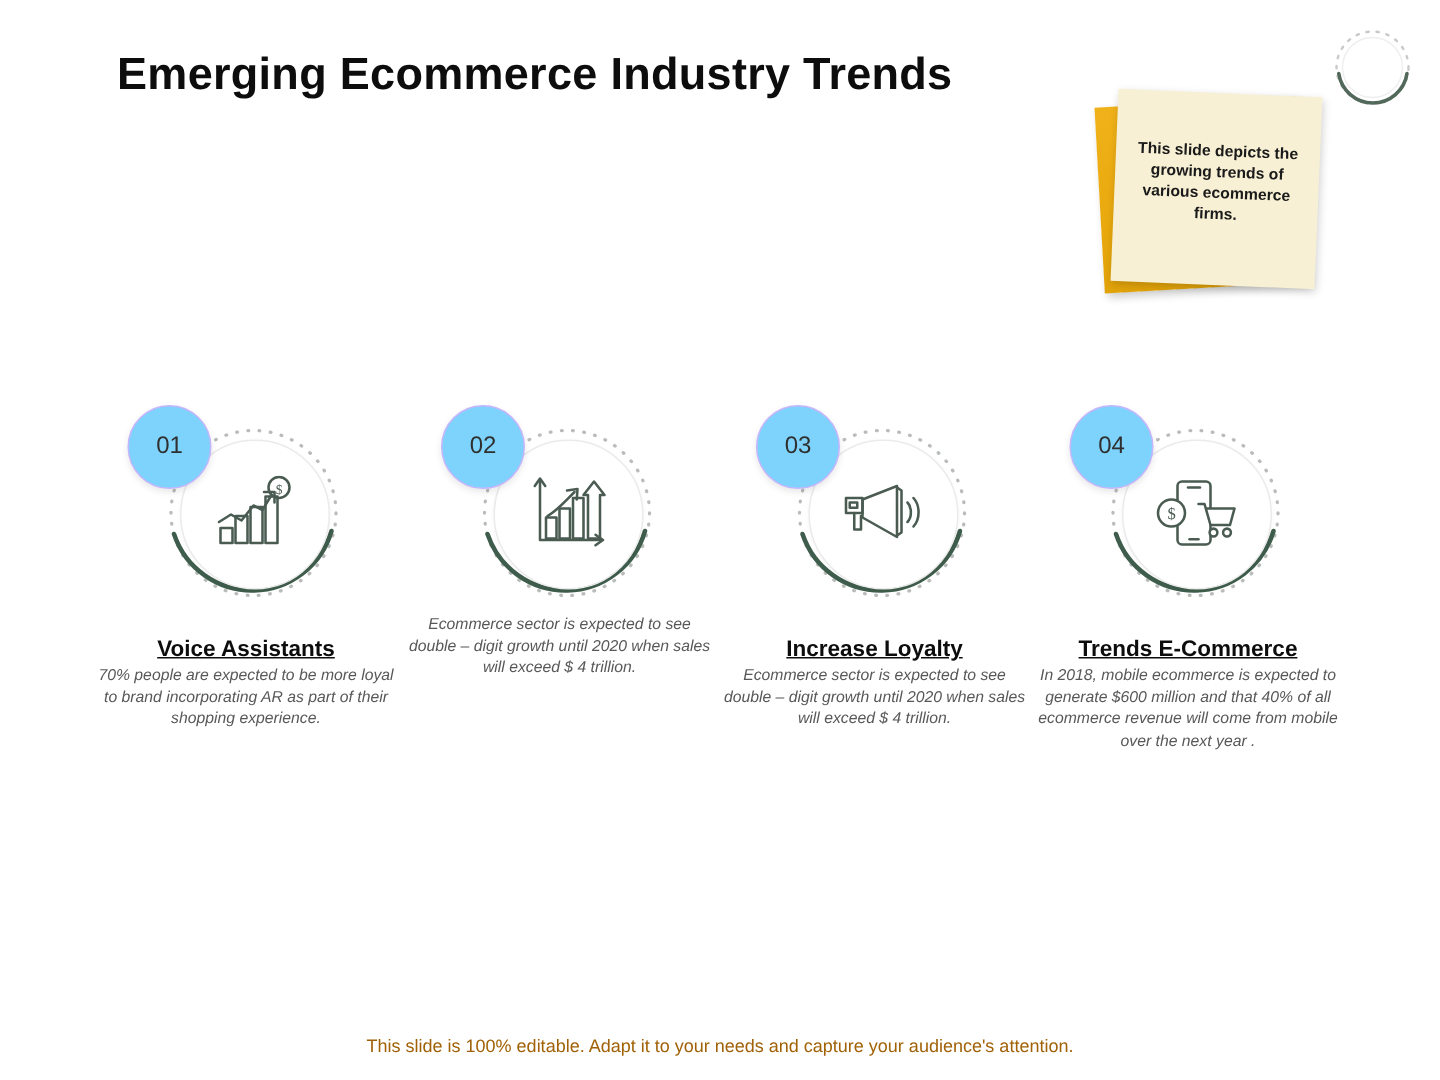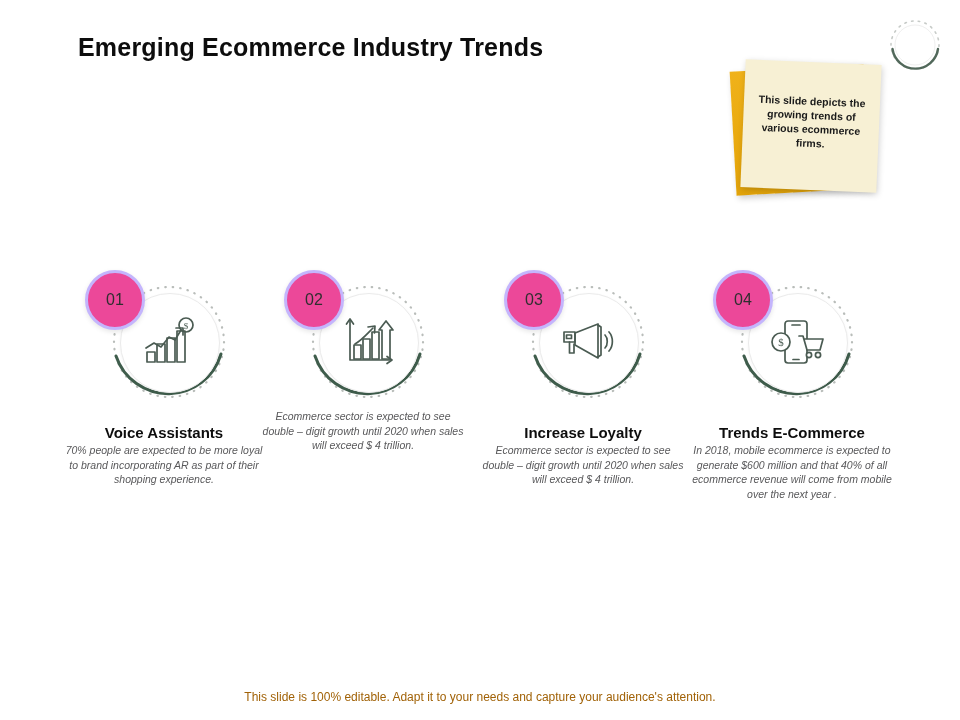--- a/index.html
+++ b/index.html
@@ -13,21 +13,21 @@
     font-family: "Liberation Sans", sans-serif;
     overflow: hidden;
     position: relative;
   }
 
   
   .slide-title {
     position: absolute;
     left: 78px;
     top: 33px;
-    font-size: 25px;
+    font-size: 30px;
     font-weight: bold;
     color: #0d0d0d;
     letter-spacing: 0.2px;
     white-space: nowrap;
   }
 
   
   .deco-ring {
     position: absolute;
     right: 14px;
@@ -83,21 +83,21 @@
     top: 262px;
     width: 960px;
     height: 270px;
   }
   .col {
     position: absolute;
     width: 214px;
     top: 0;
   }
   .col-0 { left: 57px; }
-  .col-1 { left: 256px; }
+  .col-1 { left: 266px; }
   .col-2 { left: 476px; }
   .col-3 { left: 685px; }
 
   
   .circle-block {
     position: relative;
     width: 214px;
     height: 145px;
   }
   .ring-svg {
@@ -128,39 +128,40 @@
     align-items: center;
     justify-content: center;
   }
   .badge {
     position: absolute;
     left: 28px;
     top: 8px;
     width: 54px;
     height: 54px;
     border-radius: 50%;
-    background: #ec4899;
-    border: 3px solid #c4b5fd;
+    background: #7dd3fc;
+    border: 1px solid #c4b5fd;
     box-shadow: 0 2px 5px rgba(0,0,0,0.10);
     display: flex;
     align-items: center;
     justify-content: center;
     font-size: 16px;
     color: #2f2f2f;
     z-index: 3;
   }
 
   
   .col-heading {
     margin-top: 17px;
     text-align: center;
     font-size: 15px;
     font-weight: bold;
     color: #0d0d0d;
     white-space: nowrap;
+    text-decoration: underline;
   }
   .col-body {
     margin-top: 2px;
     text-align: center;
     font-size: 10.5px;
     line-height: 14.5px;
     font-style: italic;
     color: #58585a;
     padding: 0 6px;
   }

